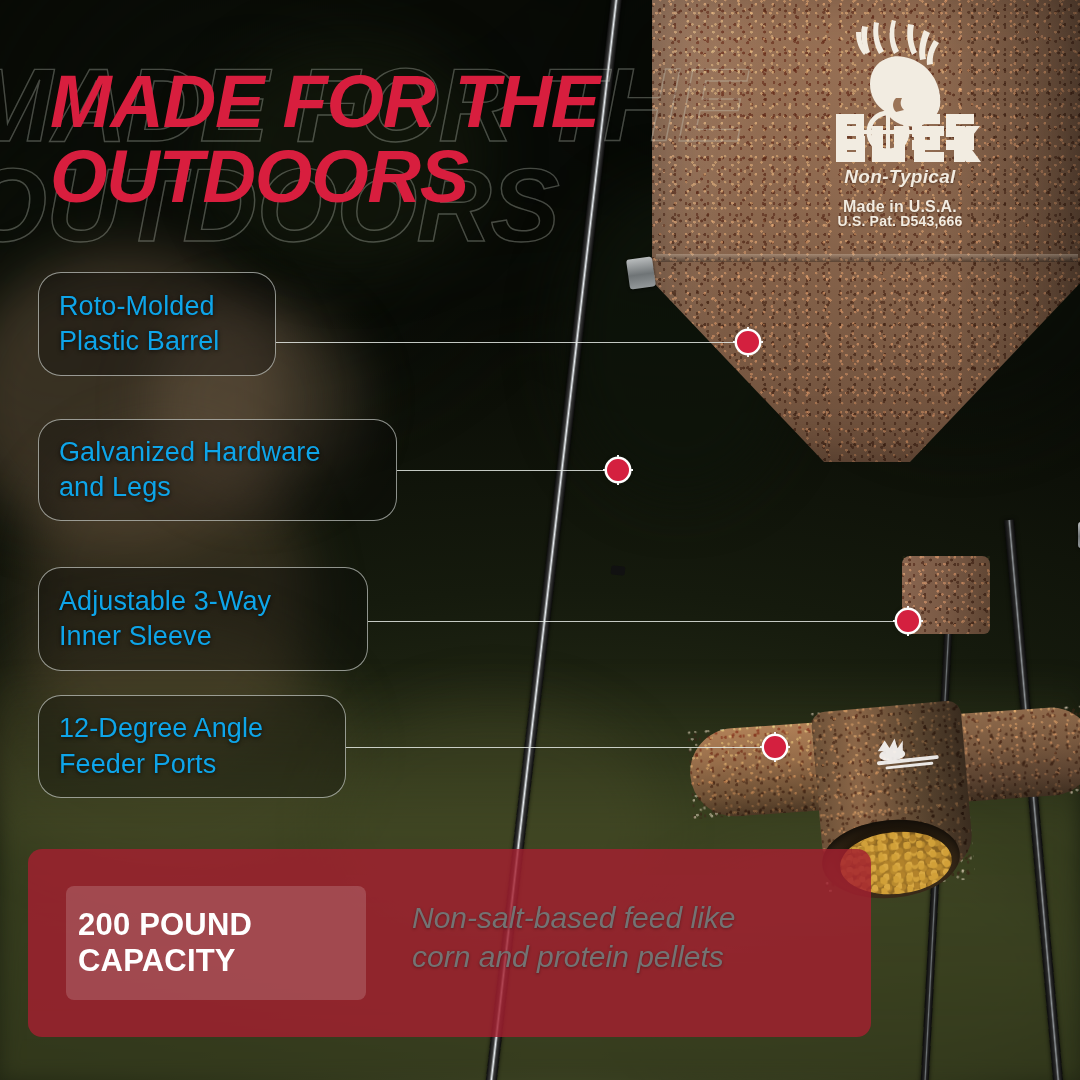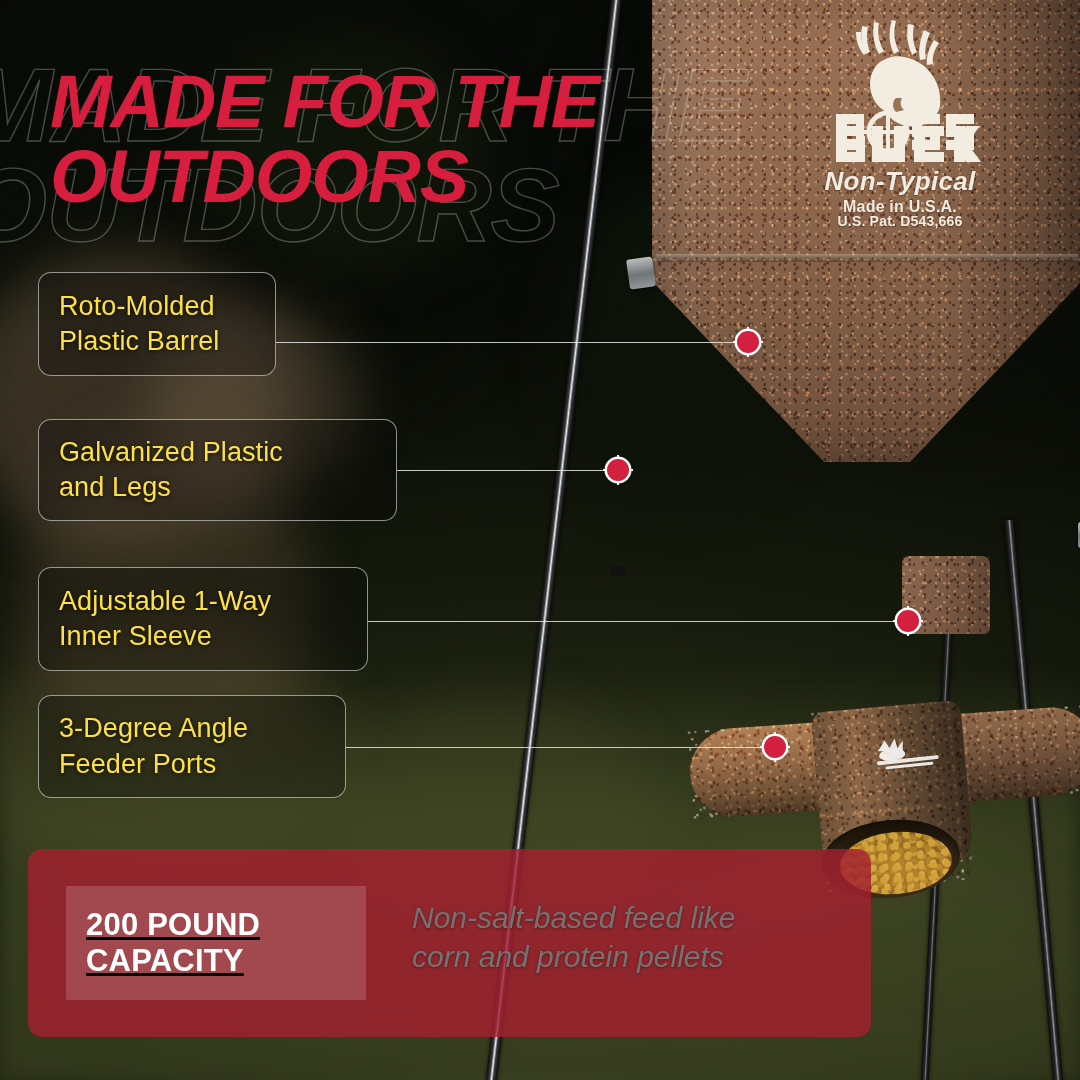--- a/index.html
+++ b/index.html
@@ -182,23 +182,23 @@
     letter-spacing: -1.2px; line-height: 1.02;
     color: #D81E3E;
     white-space: pre-line;
     text-transform: uppercase;
   }
 
   
   .callout {
     position: absolute;
     border: 1px solid rgba(223,228,222,.62);
-    border-radius: 13px;
+    border-radius: 23px;
     background: rgba(6,8,5,.30);
-    color: #fde047;
+    color: #0ea5e9;
     display: flex; align-items: center;
     padding: 0 20px;
     box-sizing: border-box;
   }
   .callout span {
     font-size: 27px; line-height: 1.30; font-weight: 400;
     letter-spacing: .1px;
     white-space: pre-line;
     text-shadow: 0 1px 4px rgba(0,0,0,.75);
   }
@@ -221,44 +221,44 @@
   
   .banner {
     position:absolute; left:28px; top:849px; width:843px; height:188px;
     background: rgba(164,32,48,.82);
     border-radius: 14px;
     display:flex; align-items:center;
   }
   .cap-pill {
     position:absolute; left:66px; top:886px; width:300px; height:114px;
     background: rgba(255,255,255,.17);
-    border-radius: 1px;
+    border-radius: 8px;
     display:flex; flex-direction:column; justify-content:center;
-    padding-left: 20px; box-sizing:border-box;text-decoration:underline;
+    padding-left: 12px; box-sizing:border-box;
   }
   .cap-pill span {
     color:#fff; font-weight:700; font-size:31px; line-height:1.16;
     letter-spacing:.2px; white-space: pre-line;
   }
   .banner-note {
     position:absolute; left:412px; top:898px; width:420px;
     color:#737373; font-style: italic; font-size:30px; line-height:1.30;
     white-space: pre-line;
     text-shadow: 0 1px 3px rgba(0,0,0,.35);
   }
 
   
   .brand { position:absolute; left:800px; top:18px; width:200px; height:212px; }
   .brand svg { display:block; }
   .brand-line {
     position:absolute; width:100%; text-align:center;
     color: #f2ece1; font-weight:700;
     text-shadow: 0 1px 2px rgba(60,35,20,.55);
   }
-  .b-nontypical { top:148px; font-size:26px; font-style:italic; font-weight:700; letter-spacing:.3px; }
+  .b-nontypical { top:148px; font-size:19px; font-style:italic; font-weight:700; letter-spacing:.3px; }
   .b-made  { top:180px; font-size:16px; font-weight:700; letter-spacing:.2px; }
   .b-pat   { top:195px; font-size:14px; font-weight:700; letter-spacing:.2px; }
 </style>
 </head>
 <body>
 
 <div id="stage">
 
   <div class="photo">
     <div class="bg-base"></div>
@@ -395,43 +395,43 @@
 Plastic Barrel</span>
   </div>
   <div class="marker" style="left:748px; top:342px;">
     <div class="hbar"></div>
     <div class="vbar"></div>
     <div class="ring"></div>
   </div>
 
   <div class="lead-line" style="left:397px; top:470px; width:222px;"></div>
   <div class="callout" style="left:38px; top:419px; width:359px; height:102px;">
-    <span>Galvanized Plastic
+    <span>Galvanized Hardware
 and Legs</span>
   </div>
   <div class="marker" style="left:618px; top:470px;">
     <div class="hbar"></div>
     <div class="vbar"></div>
     <div class="ring"></div>
   </div>
 
   <div class="lead-line" style="left:368px; top:621px; width:542px;"></div>
   <div class="callout" style="left:38px; top:567px; width:330px; height:104px;">
-    <span>Adjustable 1-Way
+    <span>Adjustable 3-Way
 Inner Sleeve</span>
   </div>
   <div class="marker" style="left:908px; top:621px;">
     <div class="hbar"></div>
     <div class="vbar"></div>
     <div class="ring"></div>
   </div>
 
   <div class="lead-line" style="left:346px; top:747px; width:430px;"></div>
   <div class="callout" style="left:38px; top:695px; width:308px; height:103px;">
-    <span>3-Degree Angle
+    <span>12-Degree Angle
 Feeder Ports</span>
   </div>
   <div class="marker" style="left:775px; top:747px;">
     <div class="hbar"></div>
     <div class="vbar"></div>
     <div class="ring"></div>
   </div>
 
   <div class="banner"></div>
   <div class="cap-pill">

